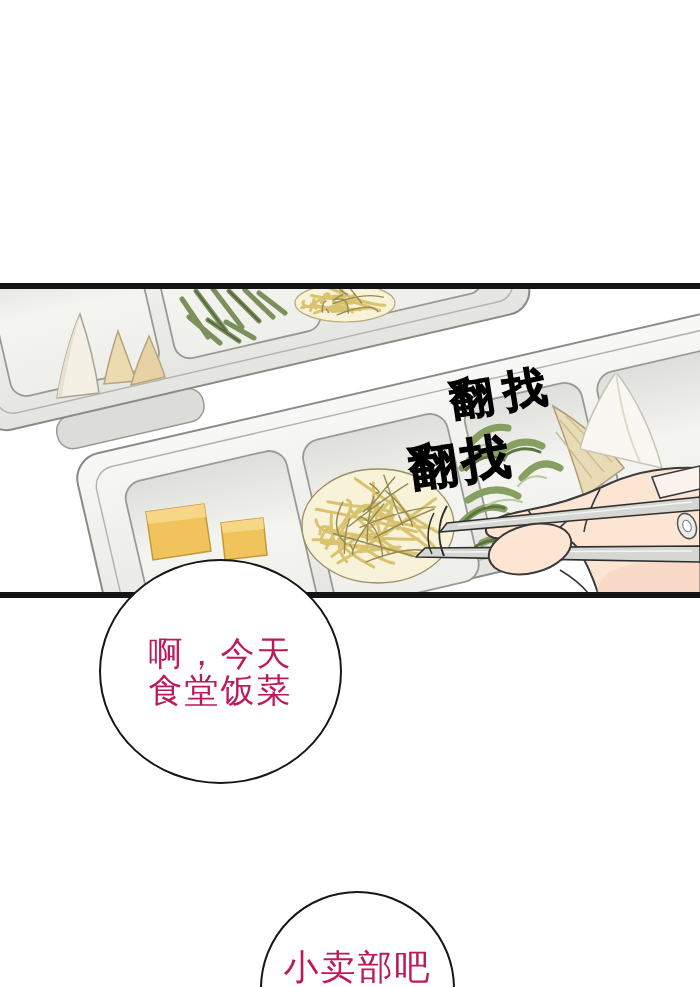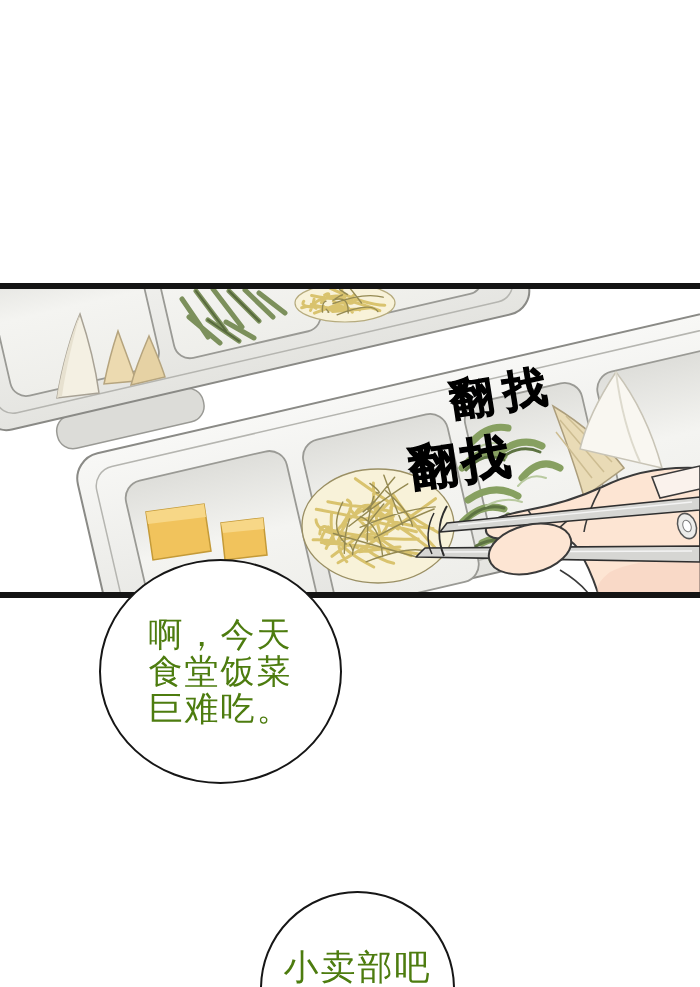--- a/index.html
+++ b/index.html
@@ -16,21 +16,21 @@
   .sfx1{left:447px;top:380px;font-size:43px;letter-spacing:11px;transform:rotate(-9deg);}
   .sfx2{left:406px;top:445px;font-size:48px;letter-spacing:5px;transform:rotate(-8deg);}
   .bubble{
     position:absolute;z-index:3;background:#fff;border:2.5px solid #161616;
     border-radius:50%;box-sizing:border-box;display:flex;
     align-items:center;justify-content:center;
   }
   .bubble1{left:99px;top:559px;width:243px;height:225px;}
   .bubble2{left:260px;top:891px;width:195px;height:195px;align-items:flex-start;}
   .bubble-text{
-    color:#4d7c0f;font-size:34px;line-height:37px;letter-spacing:2px;
+    color:#be185d;font-size:34px;line-height:37px;letter-spacing:2px;
     text-align:left;white-space:nowrap;
   }
   .bubble2 .bubble-text{margin-top:57px;font-size:35px;line-height:34px;text-align:center;}
 </style>
 </head>
 <body>
 
 <div class="page">
 
   <svg width="700" height="987" viewBox="0 0 700 987">
@@ -133,21 +133,20 @@
     </g>
   </svg>
 
   <div class="sfx sfx1">翻找</div>
   <div class="sfx sfx2">翻找</div>
 
   <div class="bubble bubble1">
     <div class="bubble-text">
       <div>啊，今天</div>
       <div>食堂饭菜</div>
-      <div>巨难吃。</div>
     </div>
   </div>
 
   <div class="bubble bubble2">
     <div class="bubble-text">
       <div>小卖部吧</div>
     </div>
   </div>
 
 </div>

